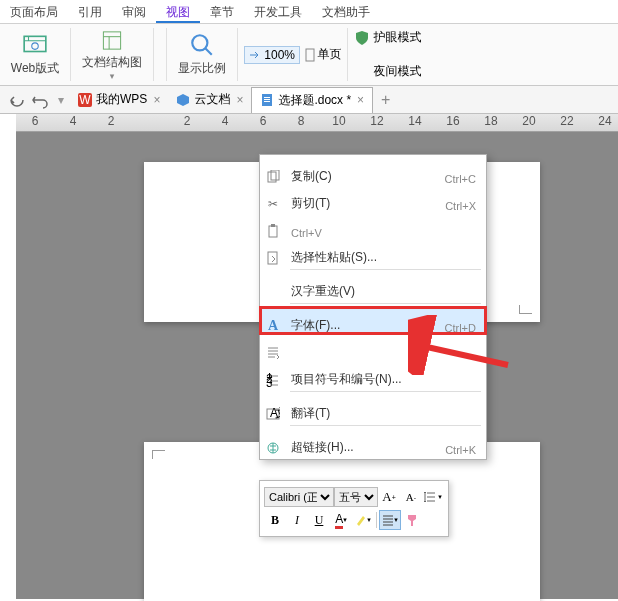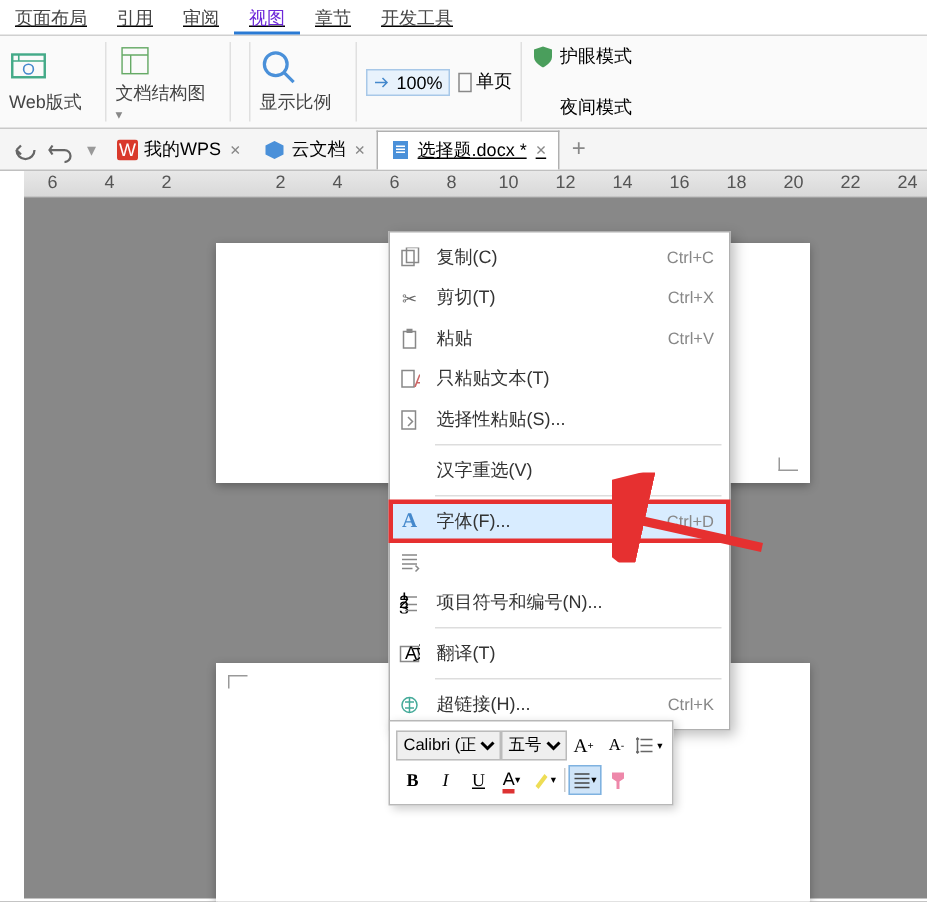--- a/index.html
+++ b/index.html
@@ -1,47 +1,47 @@
 <!DOCTYPE html>
 <html><head>
 <meta charset="utf-8">
 <style>
 *{margin:0;padding:0;box-sizing:border-box;font-family:"Microsoft YaHei",SimSun,sans-serif;font-size:12px;}
 body{background:#fff;width:618px;height:601px;overflow:hidden;position:relative;}
-.ribbon-tabs{display:flex;height:24px;background:#fff;border-bottom:1px solid #d0d0d0;text-decoration:underline;}
+.ribbon-tabs{display:flex;height:24px;background:#fff;border-bottom:1px solid #d0d0d0;}
 .ribbon-tab{padding:4px 10px;color:#444;cursor:pointer;}
 .ribbon-tab.active{color:#6d28d9;border-bottom:2px solid #2a7ad4;}
 .ribbon{display:flex;height:62px;background:#fafafa;border-bottom:1px solid #c9c9c9;padding:4px 0;}
 .rgroup{display:flex;flex-direction:column;justify-content:center;padding:0 6px;border-right:1px solid #e0e0e0;}
 .rgroup:last-child{border-right:none;}
-.big-btn{display:flex;flex-direction:column;align-items:flex-start;justify-content:center;width:58px;height:52px;cursor:pointer;color:#444;}
+.big-btn{display:flex;flex-direction:column;align-items:center;justify-content:center;width:58px;height:52px;cursor:pointer;color:#444;}
 .big-btn .ic{width:26px;height:26px;margin-bottom:2px;}
 .cbrow{display:flex;align-items:center;height:17px;white-space:nowrap;}
 .cbrow input{margin-right:2px;}
 .small-row{display:flex;align-items:center;height:18px;white-space:nowrap;margin:1px 0;}
 .small-row .ic{width:16px;height:16px;margin-right:3px;}
 .zoom-box{border:1px solid #a8c8e8;background:#e8f2fc;padding:1px 4px;display:flex;align-items:center;}
 .doc-tabs{display:flex;height:28px;background:#f5f5f5;border-bottom:1px solid #c0c0c0;align-items:center;padding:0 4px;}
 .nav-ic{width:18px;height:18px;margin:0 3px;cursor:pointer;color:#666;}
 .doc-tab{display:flex;align-items:center;padding:0 8px;height:26px;cursor:pointer;}
-.doc-tab.active{background:#fff;border:1px solid #b0b0b0;border-bottom:none;text-decoration:underline;}
+.doc-tab.active{background:#fff;border:1px solid #b0b0b0;border-bottom:none;}
 .doc-tab .ic{width:14px;height:14px;margin-right:4px;}
 .doc-tab .close{margin-left:6px;color:#888;cursor:pointer;}
 .plus{color:#888;padding:0 8px;cursor:pointer;font-size:16px;}
 .ruler{height:18px;background:linear-gradient(#e8e8e8,#d8d8d8);position:relative;border-bottom:1px solid #a0a0a0;overflow:hidden;}
 .ruler-nums{position:absolute;left:0;top:0;display:flex;color:#555;font-size:10px;}
 .ruler-nums span{width:38px;text-align:center;}
 .canvas{background:#888;height:467px;position:relative;margin-left:16px;}
 .page{position:absolute;background:#fff;box-shadow:0 2px 6px rgba(0,0,0,.3);width:396px;height:160px;left:128px;}
 .page1{top:30px;}
 .page1::after{content:"";position:absolute;right:8px;bottom:8px;width:12px;height:8px;border-left:1px solid #999;border-bottom:1px solid #999;}
 .page2{top:310px;}
 .page2::after{content:"";position:absolute;left:8px;top:8px;width:12px;height:8px;border-left:1px solid #999;border-top:1px solid #999;}
 .ctx-menu{position:absolute;left:259px;top:154px;width:228px;background:#fff;border:1px solid #b0b0b0;box-shadow:3px 3px 8px rgba(0,0,0,.25);padding:3px 0;}
-.mi{display:flex;align-items:center;height:27px;padding:0 10px 0 5px;cursor:pointer;}
+.mi{display:flex;align-items:flex-end;height:27px;padding:0 10px 0 5px;cursor:pointer;}
 .mi .ic{width:16px;height:16px;margin-right:10px;display:flex;align-items:center;justify-content:center;color:#666;}
 .mi .lbl{flex:1;color:#333;}
 .mi .sc{color:#888;font-size:11px;}
 .mi.hl{background:#d8ecff;outline:3px solid #e63030;outline-offset:-2px;}
 .sep{height:1px;background:#ddd;margin:3px 5px 3px 30px;}
 .arrow{position:absolute;left:408px;top:315px;pointer-events:none;}
 .float-tb{position:absolute;left:259px;top:480px;background:#fff;border:1px solid #b8b8b8;box-shadow:2px 2px 6px rgba(0,0,0,.2);padding:4px;}
 .float-row{display:flex;align-items:center;height:22px;margin:1px 0;}
 .ft-sel{border:1px solid #bbb;height:20px;font-size:11px;text-align:center;}
 .ft-btn{width:22px;height:20px;display:flex;align-items:center;justify-content:center;cursor:pointer;font-family:"Times New Roman",serif;}
@@ -51,20 +51,21 @@
 </head>
 <body>
 
 <div class="ribbon-tabs">
   <div class="ribbon-tab">页面布局</div>
   <div class="ribbon-tab">引用</div>
   <div class="ribbon-tab">审阅</div>
   <div class="ribbon-tab active">视图</div>
   <div class="ribbon-tab">章节</div>
   <div class="ribbon-tab">开发工具</div>
+  <div class="ribbon-tab">文档助手</div>
 </div>
 
 <div class="ribbon">
   <div class="rgroup">
     <div class="big-btn">
       <svg class="ic" viewBox="0 0 24 24">
           <rect x="2" y="4" width="20" height="14" fill="none" stroke="#4a8" stroke-width="1.5"></rect>
           <path d="M2 8h20M6 4v4" stroke="#4a8"></path>
           <circle cx="12" cy="13" r="3" fill="none" stroke="#48c"></circle>
         </svg>
@@ -195,31 +196,21 @@
       <span class="lbl">剪切(T)</span>
       <span class="sc">Ctrl+X</span>
     </div>
   <div class="mi">
       <span class="ic">
         <svg width="14" height="14">
           <rect x="3" y="2" width="8" height="11" fill="none" stroke="#888"></rect>
           <rect x="5" y="0" width="4" height="3" fill="#888"></rect>
         </svg>
       </span>
-      <span class="lbl">粘贴</span>
       <span class="sc">Ctrl+V</span>
-    </div>
-  <div class="mi">
-      <span class="ic">
-        <svg width="14" height="14">
-          <rect x="2" y="1" width="8" height="11" fill="none" stroke="#888"></rect>
-          <text x="10" y="12" fill="#c66" font-size="8">A</text>
-        </svg>
-      </span>
-      <span class="lbl">只粘贴文本(T)</span>
     </div>
   <div class="mi">
       <span class="ic">
         <svg width="14" height="14">
           <rect x="2" y="1" width="9" height="12" fill="none" stroke="#888"></rect>
           <path d="M6 5l3 3-3 3" stroke="#888" fill="none"></path>
         </svg>
       </span>
       <span class="lbl">选择性粘贴(S)...</span>
     </div>

